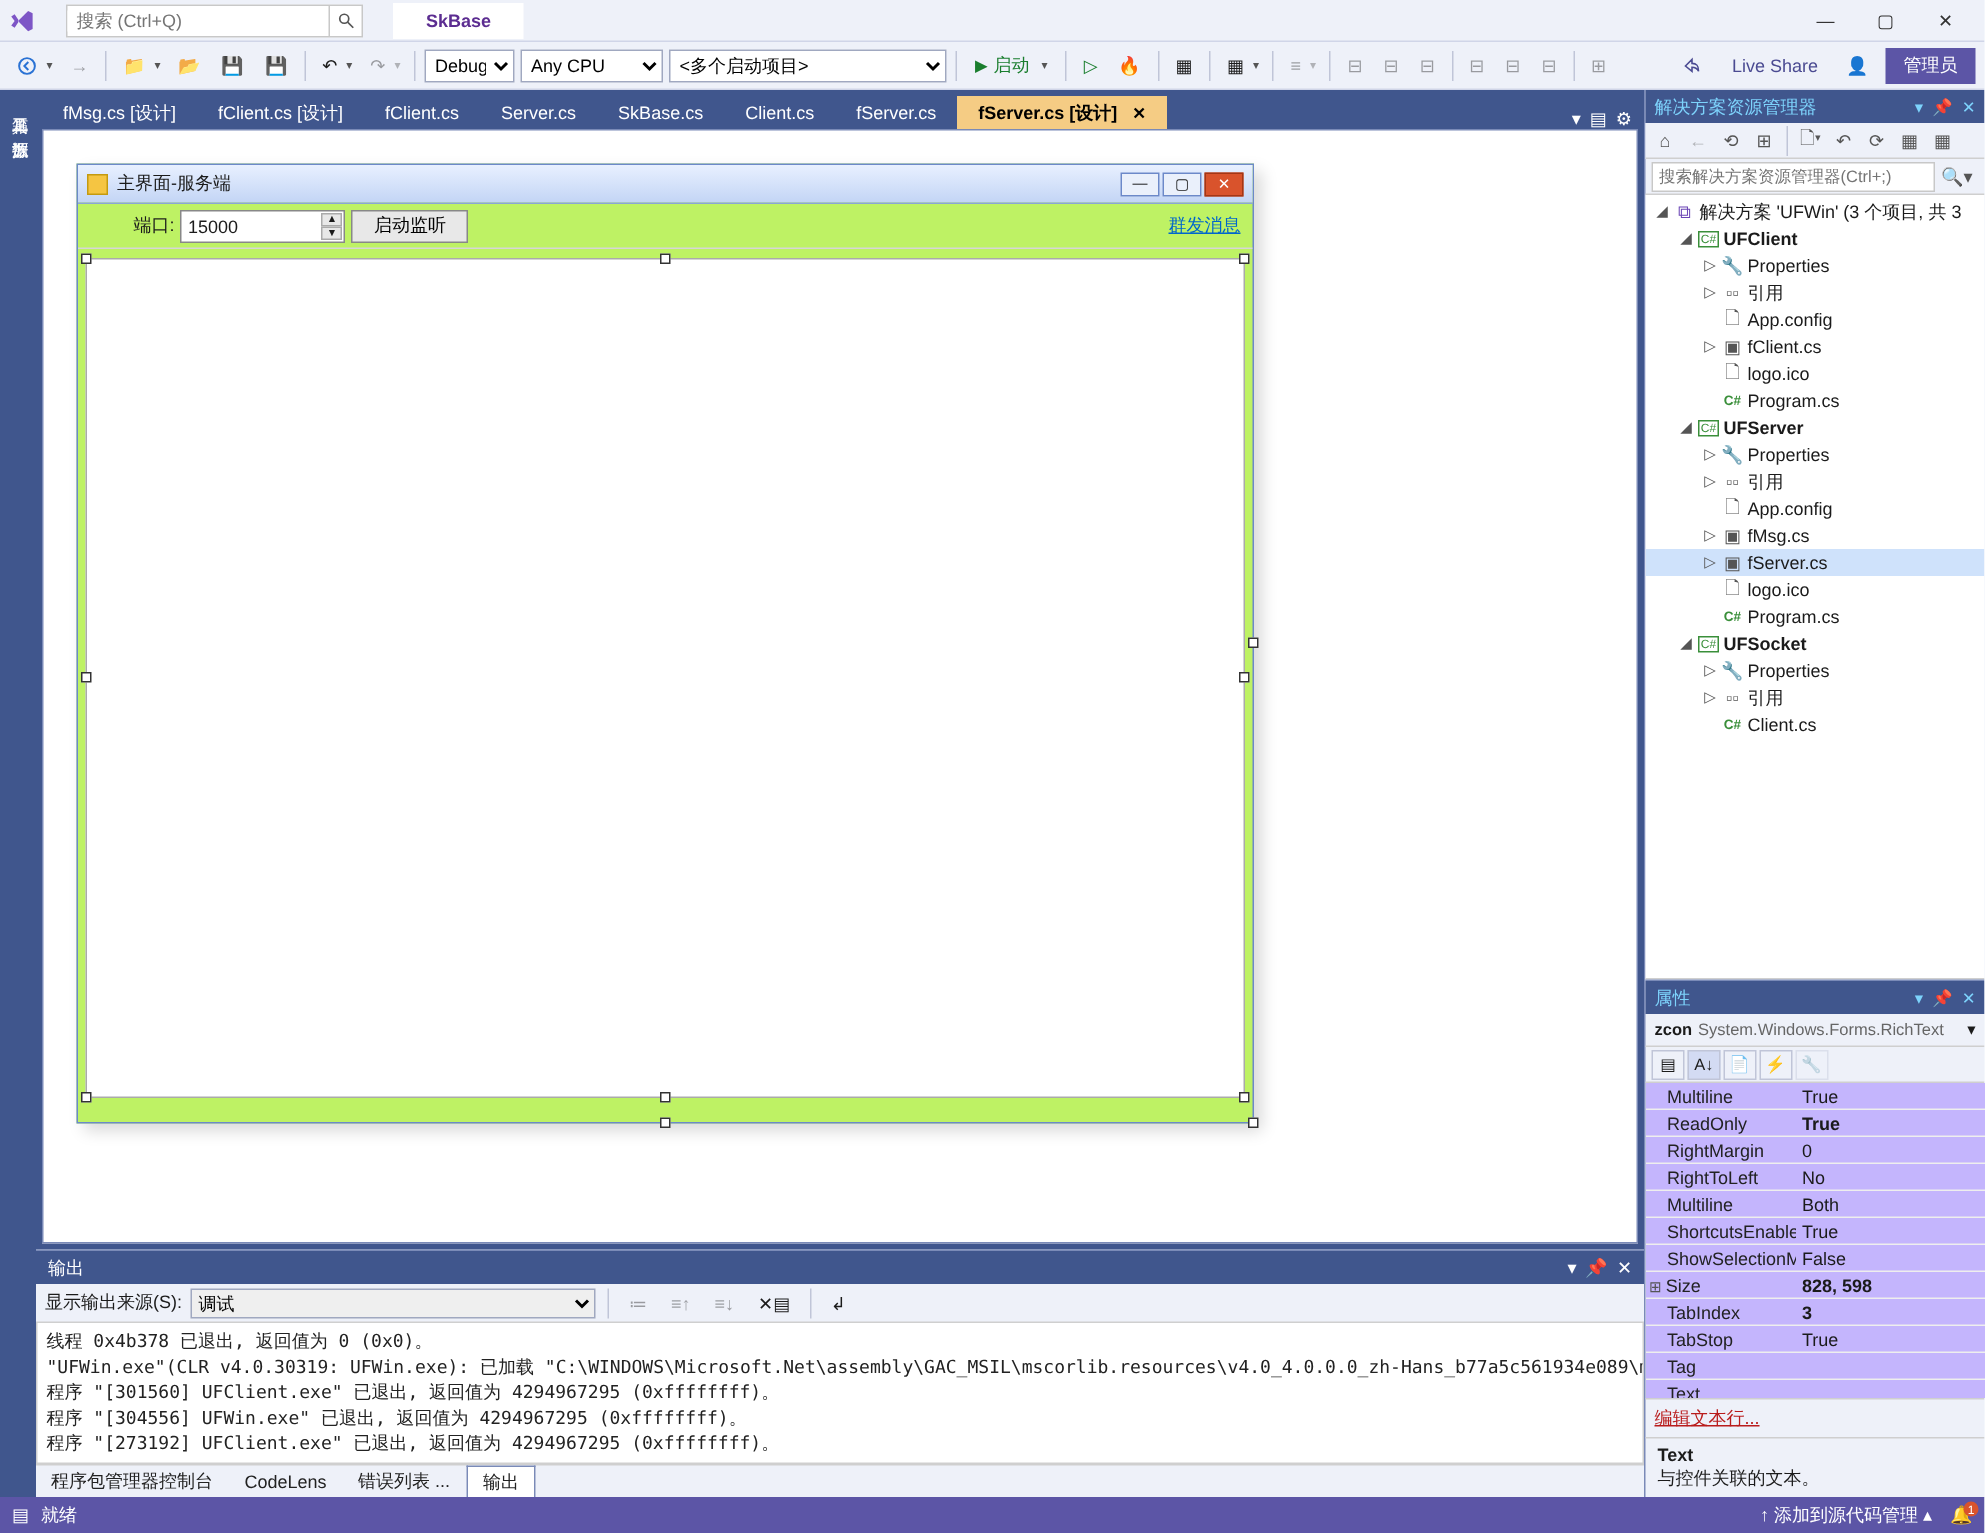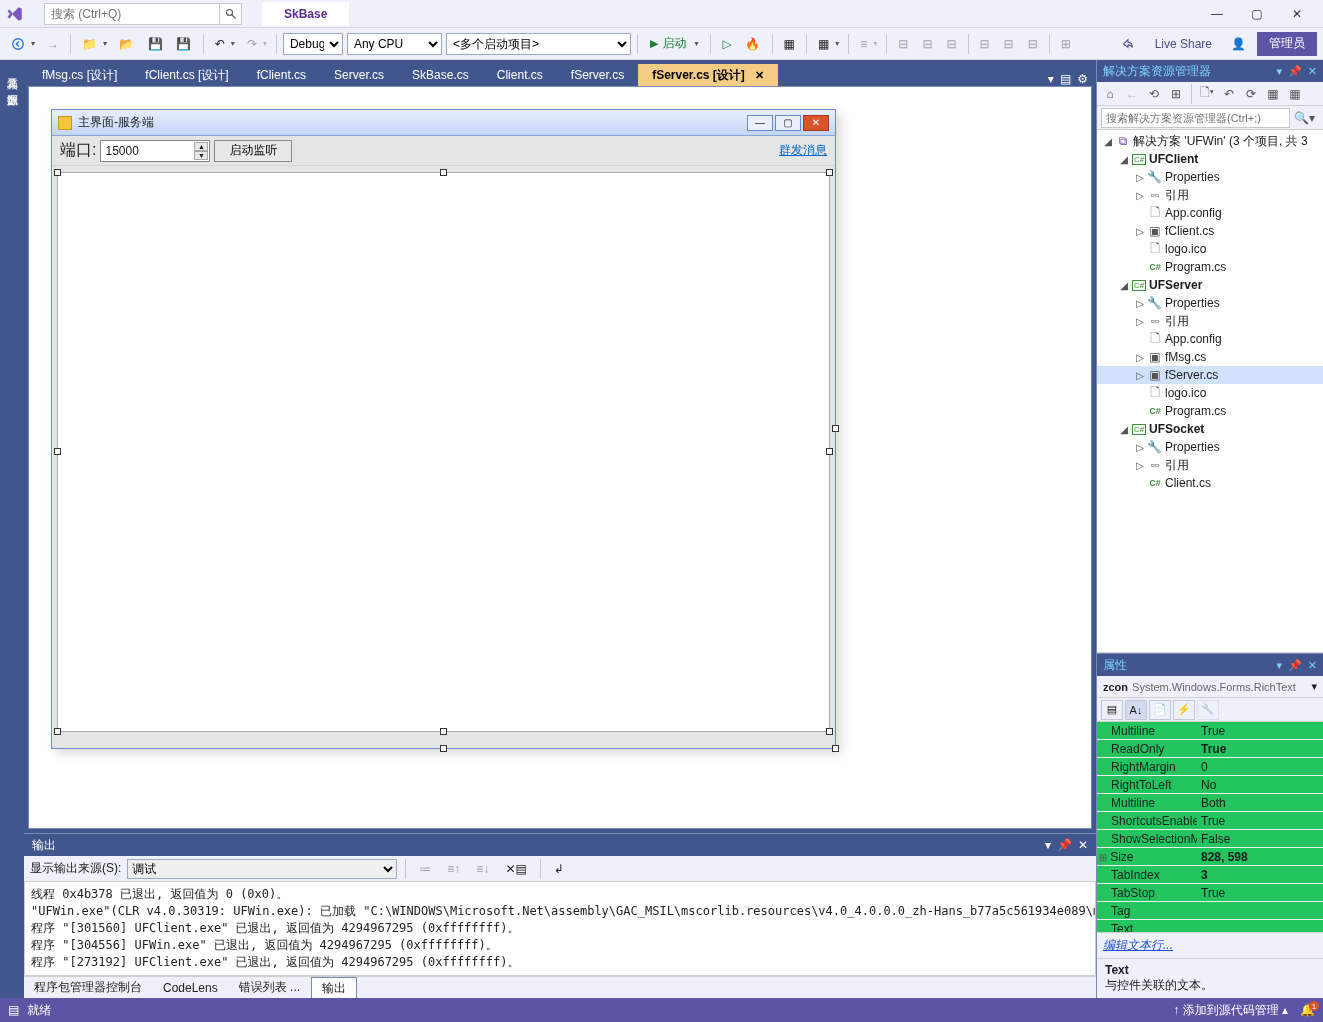--- a/index.html
+++ b/index.html
@@ -40,29 +40,29 @@
 
 .center-col { flex: 1; display: flex; flex-direction: column; min-width: 0; background: #40568d; }
 .doc-tabs { height: 26px; display: flex; align-items: flex-end; background: #40568d; padding-left: 4px; position: relative; }
 .doc-tab { height: 22px; padding: 0 14px; display: flex; align-items: center; color: #fff; font-size: 12px; cursor: default; position: relative; margin-right: 0px; }
 .doc-tab.active { background: #f5cc84; color: #000; font-weight: 600; }
 .doc-tab.active .close { margin-left: 10px; font-size: 11px; }
 .doc-tab-tools { margin-left: auto; display: flex; align-items: center; gap: 6px; padding-right: 8px; color: #fff; }
 
 .designer-area { flex: 1; background: #fff; border: 1px solid #7a8ab7; margin: 0 4px 4px 4px; position: relative; overflow: hidden; }
 .design-canvas { position: absolute; left: 22px; top: 22px; width: 817px; height: 650px; }
-.win-form { width: 785px; height: 640px; border: 1px solid #6c89c9; background: #e5e5e5; box-shadow: 5px 5px 10px rgba(0,0,0,0.15); position: relative; }
+.win-form { width: 785px; height: 640px; border: 1px solid #6c89c9; background: #bef264; box-shadow: 5px 5px 10px rgba(0,0,0,0.15); position: relative; }
 .win-form-title { height: 26px; background: linear-gradient(#e8f0ff, #c3d5f5); display: flex; align-items: center; padding: 0 6px; border-bottom: 1px solid #8aa6d6; }
 .win-form-title .form-icon { width: 14px; height: 14px; background: #f5c542; margin-right: 6px; border: 1px solid #c49a10; }
 .win-form-title .form-caption { flex: 1; font-size: 12px; }
 .win-form-btns { display: flex; gap: 2px; }
 .win-form-btns span { width: 26px; height: 16px; border: 1px solid #6c89c9; background: #eaf0fb; display: flex; align-items: center; justify-content: center; font-size: 10px; }
 .win-form-btns span.red { background: #d9532c; color: #fff; border-color: #a33616; }
 .form-body-row { height: 30px; display: flex; align-items: center; padding: 4px 8px; gap: 4px; border-bottom: 1px solid #d6d6d6; }
-.form-body-row .lbl { font-size: 16px; }
+.form-body-row .lbl { font-size: 12px; margin-left: 29px; }
 .num-input { width: 110px; height: 22px; border: 1px solid #888; background: #fff; display: flex; align-items: center; padding: 0 4px; position: relative; }
 .num-input .spin { position: absolute; right: 1px; top: 1px; width: 14px; display: flex; flex-direction: column; }
 .num-input .spin span { height: 9px; background: #e8e8e8; border: 1px solid #aaa; font-size: 7px; line-height: 7px; text-align: center; }
 .btn-listen { height: 22px; padding: 0 14px; border: 1px solid #888; background: #e8e8e8; font-size: 12px; }
 .link-broadcast { margin-left: auto; color: #0066cc; text-decoration: underline; font-size: 12px; }
 .form-textarea { position: absolute; left: 5px; top: 62px; width: 773px; height: 560px; background: #fff; border: 1px solid #aaa; }
 .sel-handle { position: absolute; width: 7px; height: 7px; background: #fff; border: 1px solid #333; }
 .sh-tl { left: -4px; top: -4px; } .sh-tm { left: 50%; margin-left: -4px; top: -4px; } .sh-tr { right: -4px; top: -4px; }
 .sh-ml { left: -4px; top: 50%; margin-top: -4px; } .sh-mr { right: -4px; top: 50%; margin-top: -4px; }
 .sh-bl { left: -4px; bottom: -4px; } .sh-bm { left: 50%; margin-left: -4px; bottom: -4px; } .sh-br { right: -4px; bottom: -4px; }
@@ -95,28 +95,28 @@
 .ic-wrench { color: #555; } .ic-ref { color: #555; } .ic-file { color: #555; }
 .ic-cs { color: #3a8f3a; font-size: 9px; font-weight: bold; }
 .bold { font-weight: 600; }
 
 .props-panel { display: flex; flex-direction: column; border-top: 1px solid #7a8ab7; }
 .props-obj { height: 22px; display: flex; align-items: center; padding: 0 6px; border-bottom: 1px solid #cfcfcf; font-size: 11px; overflow: hidden; white-space: nowrap; }
 .props-obj .obj-name { font-weight: 600; margin-right: 4px; }
 .props-obj .obj-type { color: #666; }
 .props-tb { height: 24px; display: flex; align-items: center; gap: 2px; padding: 0 4px; border-bottom: 1px solid #cfcfcf; }
 .props-tb .ptb { width: 22px; height: 20px; border: 1px solid #c0c5d8; display: flex; align-items: center; justify-content: center; font-size: 11px; background: #eef1f9; }
-.props-grid { overflow: auto; background: #22c55e; height: 210px; }
+.props-grid { overflow: auto; background: #c4b5fd; height: 210px; }
 .prop-row { display: flex; height: 18px; align-items: center; border-bottom: 1px solid #eee; font-size: 12px; }
 .prop-row .pk { width: 100px; padding-left: 14px; color: #222; overflow: hidden; }
 .prop-row .pv { flex: 1; padding-left: 4px; }
 .prop-row.expandable .pk::before { content: "⊞ "; margin-left: -12px; font-size: 10px; color: #555; }
 .prop-row .bold { font-weight: 700; }
 .props-hint { padding: 4px 6px; border-top: 1px solid #cfcfcf; font-size: 12px; }
-.props-hint .link { color: #1d4ed8; text-decoration: underline; font-style: italic; }
+.props-hint .link { color: #b91c1c; text-decoration: underline; }
 .props-desc { padding: 4px 8px; border-top: 1px solid #cfcfcf; }
 .props-desc .pd-name { font-weight: 600; }
 
 
 .statusbar { height: 24px; background: #5c55a6; color: #fff; display: flex; align-items: center; padding: 0 8px; font-size: 12px; }
 .statusbar .right { margin-left: auto; display: flex; align-items: center; gap: 12px; }
 .bell { position: relative; }
 .bell .badge { position: absolute; top: -2px; right: -4px; background: #d9532c; color: #fff; border-radius: 50%; width: 10px; height: 10px; font-size: 8px; display: flex; align-items: center; justify-content: center; }
 
 svg { display: block; }

